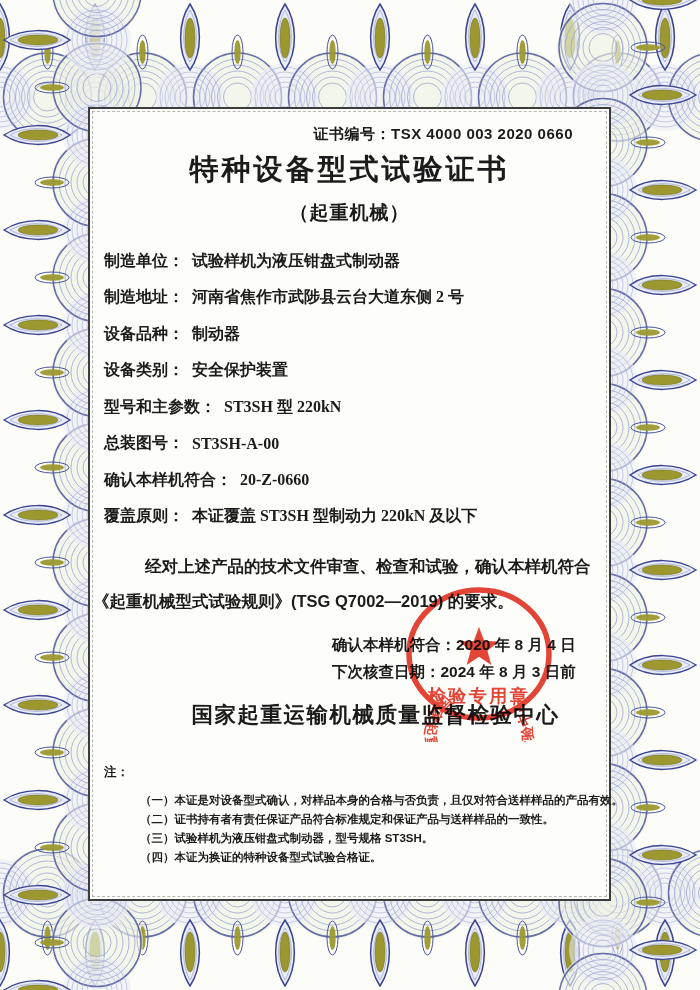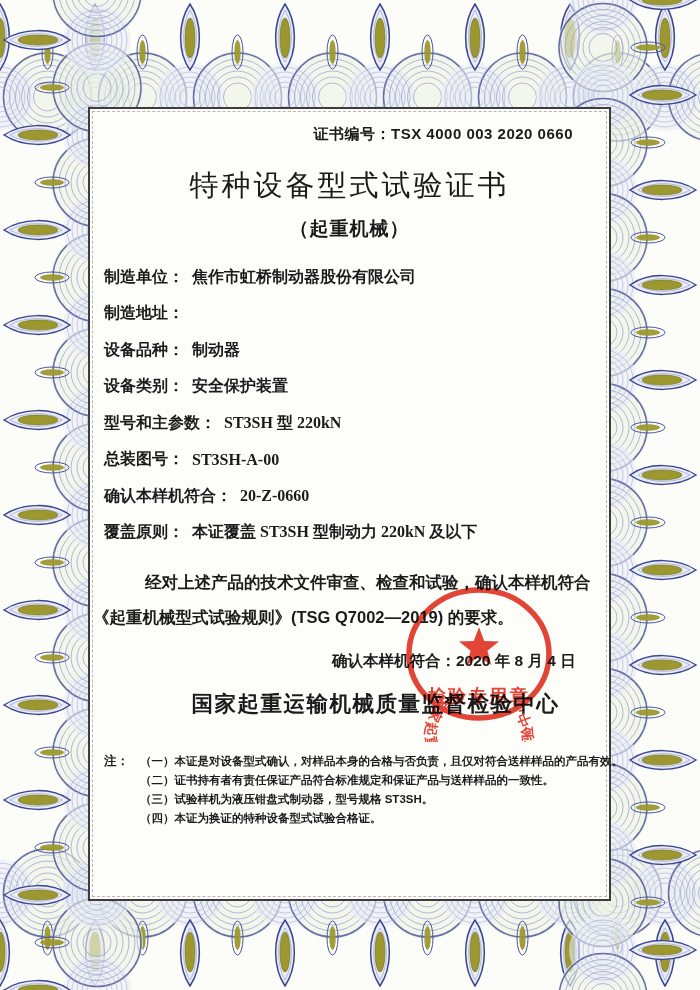--- a/index.html
+++ b/index.html
@@ -17,22 +17,22 @@
   }
   .panel::before{
     content:"";position:absolute;inset:2px;border:1px dashed rgba(70,70,70,.38);
     pointer-events:none;
   }
   .cert-no{
     margin-top:16px;text-align:right;padding-right:36px;
     font-size:15px;font-weight:700;letter-spacing:.5px;
   }
   .title{
-    margin:22px 0 0 0;text-align:center;
-    font-size:29px;font-weight:400;letter-spacing:3px;
+    margin:6px 0 0 0;text-align:center;
+    font-size:29px;font-weight:700;letter-spacing:3px;
   }
   .subtitle{
     margin-top:10px;text-align:center;
     font-size:19px;font-weight:800;letter-spacing:1px;
   }
   .fields{margin-top:17px;padding:0 14px;}
   .field-row{
     height:36.5px;display:flex;align-items:center;
     font-size:16px;font-weight:700;white-space:nowrap;font-family:Liberation Serif, serif;
   }
@@ -49,21 +49,21 @@
   }
   .authority{
     margin-top:15px;text-align:center;padding-left:52px;
     font-size:21.5px;font-weight:800;letter-spacing:1.5px;white-space:nowrap;
   }
   .notes{
     margin-top:34px;padding:0 12px 0 14px;display:flex;
     font-size:11.5px;font-weight:700;line-height:19px;
   }
   .notes-label{flex:0 0 36px;font-size:12.5px;padding-top:0;}
-  .notes-items{flex:1;}
+  .notes-items{flex:1;margin-top:28px;}
   .note-item{white-space:nowrap;}
   .seal{
     position:absolute;left:391px;top:566px;width:176px;height:176px;z-index:2;
     mix-blend-mode:multiply;opacity:.93;
   }
 </style>
 </head>
 <body>
 
 <div class="page">
@@ -844,24 +844,25 @@
     <div class="cert-no">
       <span>证书编号：</span><span>TSX 4000 003 2020 0660</span>
     </div>
 
     <div class="title">特种设备型式试验证书</div>
     <div class="subtitle">（起重机械）</div>
 
     <div class="fields">
       <div class="field-row">
         <span class="f-label">制造单位：</span>
-        <span class="f-value">焦作市虹桥制动器股份有限公司</span>
+        <span class="f-value">试验样机为液压钳盘式制动器</span>
       </div>
       <div class="field-row">
         <span class="f-label">制造地址：</span>
+        <span class="f-value">河南省焦作市武陟县云台大道东侧 2 号</span>
       </div>
       <div class="field-row">
         <span class="f-label">设备品种：</span>
         <span class="f-value">制动器</span>
       </div>
       <div class="field-row">
         <span class="f-label">设备类别：</span>
         <span class="f-value">安全保护装置</span>
       </div>
       <div class="field-row">
@@ -883,20 +884,23 @@
     </div>
 
     <div class="stmt">
       <span class="l1">经对上述产品的技术文件审查、检查和试验，确认本样机符合</span>
       <span class="l2">《起重机械型式试验规则》(TSG Q7002—2019) 的要求。</span>
     </div>
 
     <div class="dates">
       <div>
         <span>确认本样机符合：</span><span>2020 年 8 月 4 日</span>
+      </div>
+      <div>
+        <span>下次核查日期：</span><span>2024 年 8 月 3 日前</span>
       </div>
     </div>
 
     <div class="authority">国家起重运输机械质量监督检验中心</div>
 
     <div class="notes">
       <div class="notes-label">注：</div>
       <div class="notes-items">
         <div class="note-item">（一）本证是对设备型式确认，对样品本身的合格与否负责，且仅对符合送样样品的产品有效。</div>
         <div class="note-item">（二）证书持有者有责任保证产品符合标准规定和保证产品与送样样品的一致性。</div>

